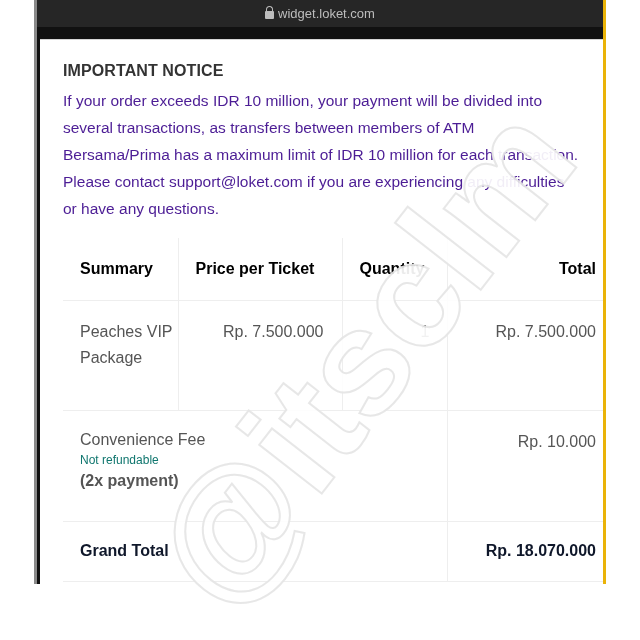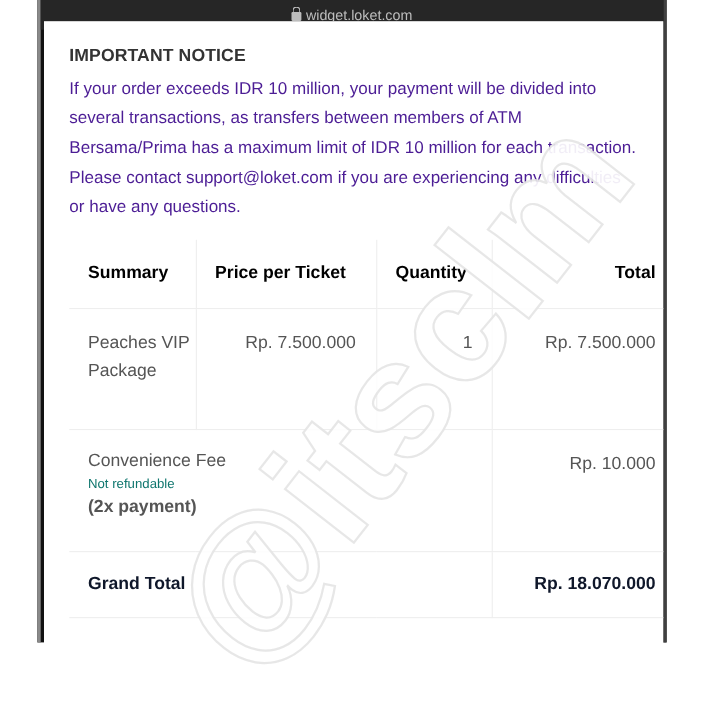--- a/index.html
+++ b/index.html
@@ -3,41 +3,41 @@
 <meta charset="utf-8">
 <style>
   * { box-sizing: border-box; margin: 0; padding: 0; }
   html, body { width: 640px; height: 640px; overflow: hidden; background: #ffffff; }
   body { font-family: "Liberation Sans", sans-serif; color: #333333; position: relative; }
 
   .phone-frame {
     position: absolute; left: 34px; top: 0; width: 572px; height: 584px;
     background: #111111;
     border-left: 3px solid #8a8a8a;
-    border-right: 3px solid #404040;
+    border-right: 3px solid #eab308;
   }
   .url-bar {
     position: absolute; left: 0; top: 0; width: 100%; height: 27px;
     background: #262626;
     display: flex; align-items: center; justify-content: center;
     color: #bdbdbd; font-size: 13px;
   }
   .lock-icon {
     display: inline-block; width: 9px; height: 10px; position: relative; margin-right: 4px; top: 1px;
   }
   .lock-icon::before {
     content: ""; position: absolute; left: 1px; top: -4px; width: 5px; height: 6px;
     border: 1.5px solid #bdbdbd; border-bottom: none; border-radius: 4px 4px 0 0;
   }
   .lock-icon::after {
     content: ""; position: absolute; left: 0; top: 1px; width: 9px; height: 8px;
     background: #bdbdbd; border-radius: 1px;
   }
   .content {
-    position: absolute; left: 3px; top: 19px; width: 563px; height: 600px;
+    position: absolute; left: 3px; top: 39px; width: 563px; height: 600px;
     background: #ffffff;
     border-radius: 0 0 22px 22px;
     overflow: hidden;
     border-top: 1px solid #d6d6d6;
   }
   .notice { padding: 21px 0 0 23px; width: 540px; }
   .notice-title {
     font-weight: bold; font-size: 16px; color: #333333; letter-spacing: 0.1px;
     line-height: 20px; margin-bottom: 6px;
   }

